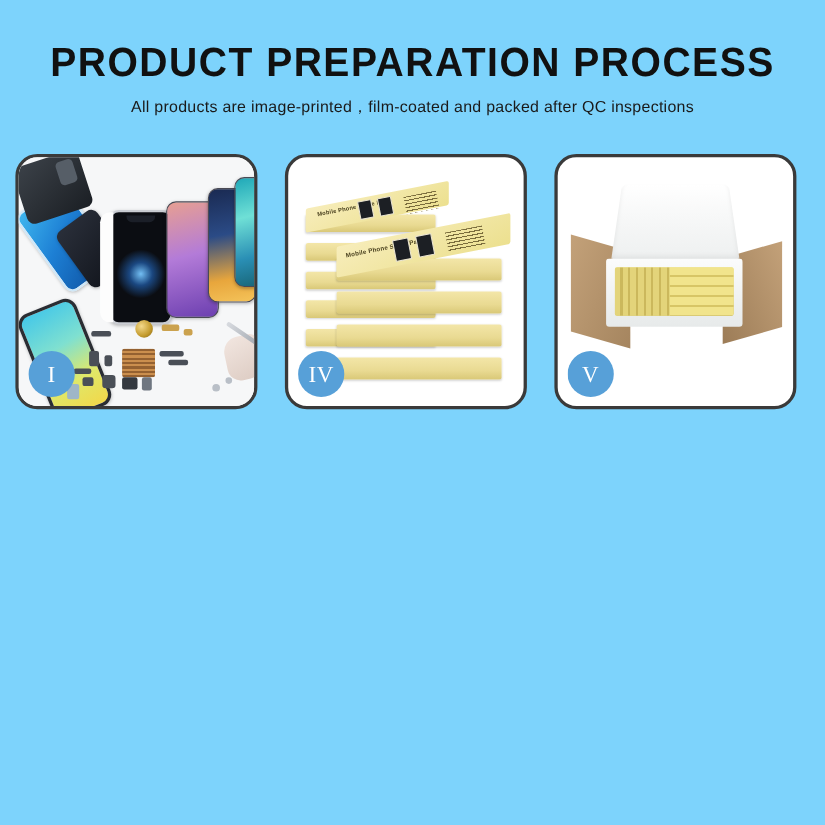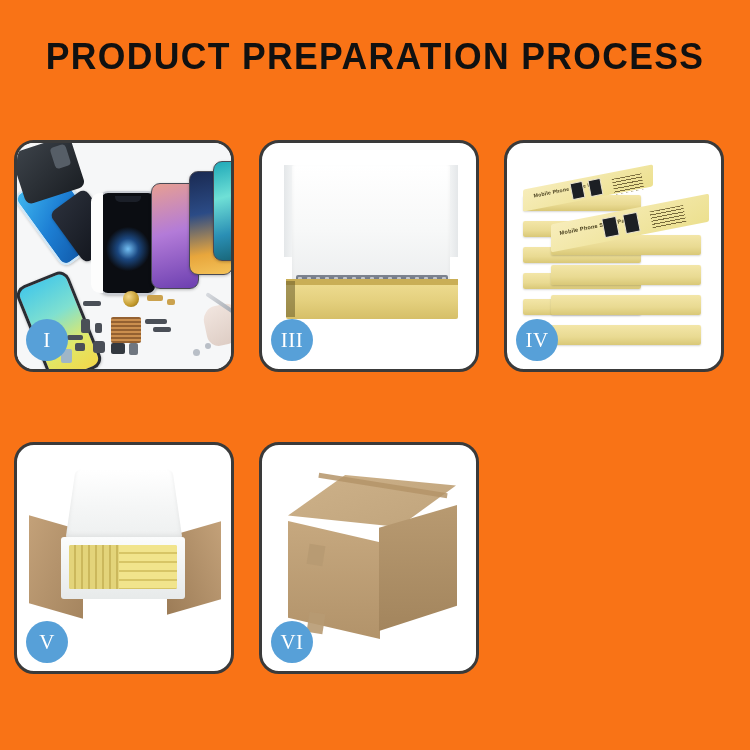--- a/index.html
+++ b/index.html
@@ -11,21 +11,21 @@
     height: 750px;
     background: #ffffff;
     font-family: "Liberation Sans", sans-serif;
     overflow: hidden;
   }
 
   .page {
     position: relative;
     width: 750px;
     height: 750px;
-    background: #f97316;
+    background: #7dd3fc;
   }
 
   
   .header {
     position: absolute;
     top: 38px;
     left: 0;
     width: 750px;
     text-align: center;
   }
@@ -350,20 +350,21 @@
     position:absolute; background:#b79a72; opacity:.9;
   }
 </style>
 </head>
 <body>
 
 <div class="page">
 
   <div class="header">
     <div class="title">PRODUCT PREPARATION PROCESS</div>
+    <div class="subtitle">All products are image-printed，film-coated and packed after QC inspections</div>
   </div>
 
   <div class="grid">
 
     <div class="panel">
       <div class="panel-stage">
         <div class="p1-bg"></div>
 
         <div class="phone-screen ps-a"></div>
         <div class="ps-a2"></div>
@@ -399,32 +400,20 @@
         <div class="tiny" style="left:176px;top:206px;width:7px;height:7px;border-radius:50%;background:#b9bfc7;"></div>
         <div class="tiny" style="left:188px;top:200px;width:6px;height:6px;border-radius:50%;background:#b9bfc7;"></div>
 
         <div class="hand"></div>
         <div class="tweezer"></div>
       </div>
       <div class="badge">I</div>
     </div>
 
 
-    <div class="panel">
-      <div class="panel-stage">
-        <div class="p3-lid-flap-l"></div>
-        <div class="p3-lid-flap-r"></div>
-        <div class="p3-lid"></div>
-        <div class="p3-content"></div>
-        <div class="p3-box"></div>
-        <div class="p3-box-edge"></div>
-        <div class="p3-dark-l"></div>
-      </div>
-      <div class="badge">III</div>
-    </div>
 
     <div class="panel">
       <div class="panel-stage">
         <div class="stack">
 
           <div class="sbox" style="left:0;top:20px;width:118px;height:16px;"></div>
           <div class="sbox" style="left:0;top:46px;width:118px;height:16px;"></div>
           <div class="sbox" style="left:0;top:72px;width:118px;height:16px;"></div>
           <div class="sbox" style="left:0;top:98px;width:118px;height:16px;"></div>
           <div class="sbox" style="left:0;top:124px;width:118px;height:16px;"></div>
@@ -455,26 +444,15 @@
         <div class="p5-flap-l"></div>
         <div class="p5-flap-r"></div>
         <div class="p5-foam-lid"></div>
         <div class="p5-foam-box"></div>
         <div class="p5-inner"></div>
         <div class="p5-carton"></div>
       </div>
       <div class="badge">V</div>
     </div>
 
-    <div class="panel">
-      <div class="panel-stage">
-        <div class="p6-top"></div>
-        <div class="p6-front"></div>
-        <div class="p6-side"></div>
-        <div class="p6-seam"></div>
-        <div class="p6-tape" style="left:46px;top:100px;width:16px;height:20px;transform:rotate(9deg);"></div>
-        <div class="p6-tape" style="left:46px;top:168px;width:16px;height:20px;transform:rotate(9deg);"></div>
-      </div>
-      <div class="badge">VI</div>
-    </div>
 
   </div>
 </div>
 
 </body></html>

